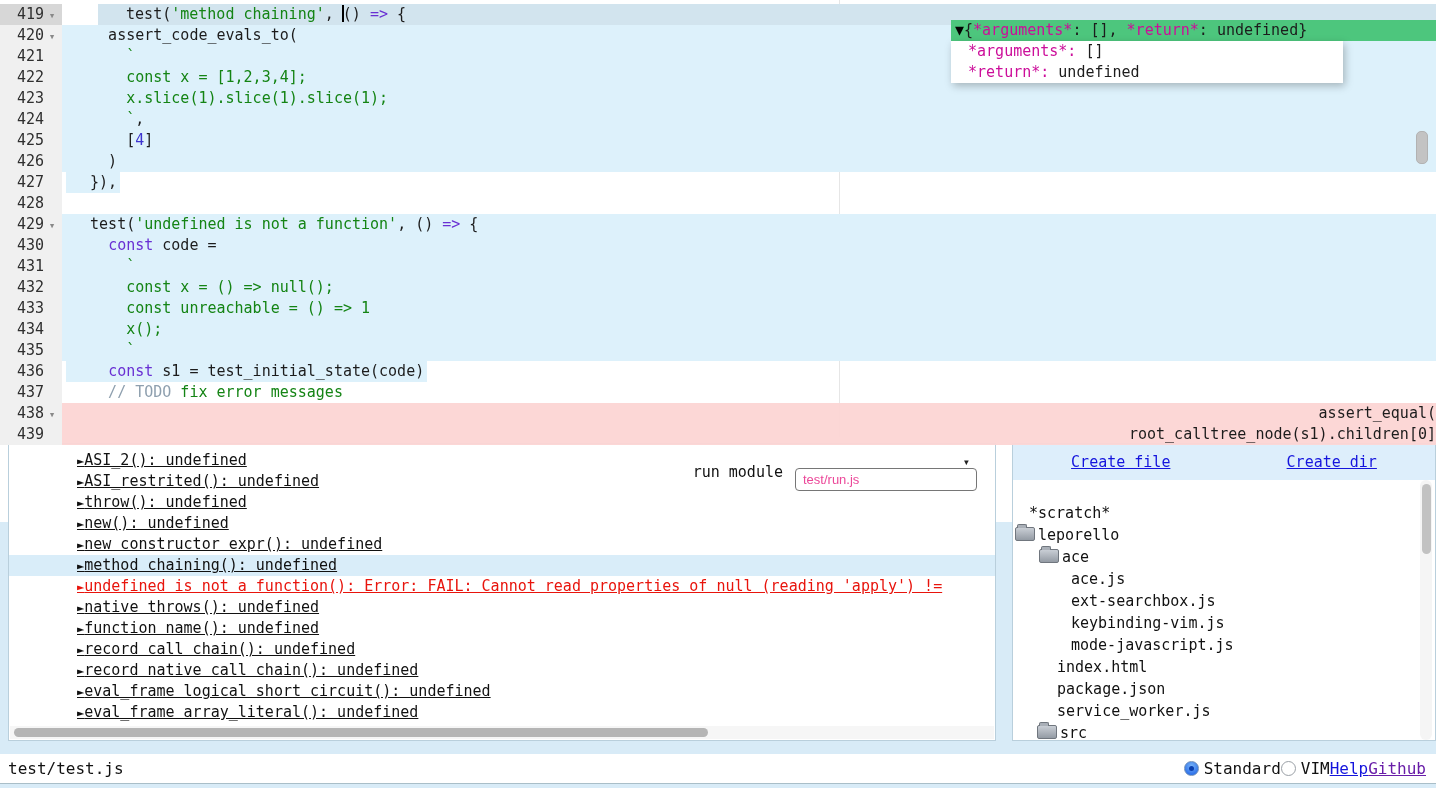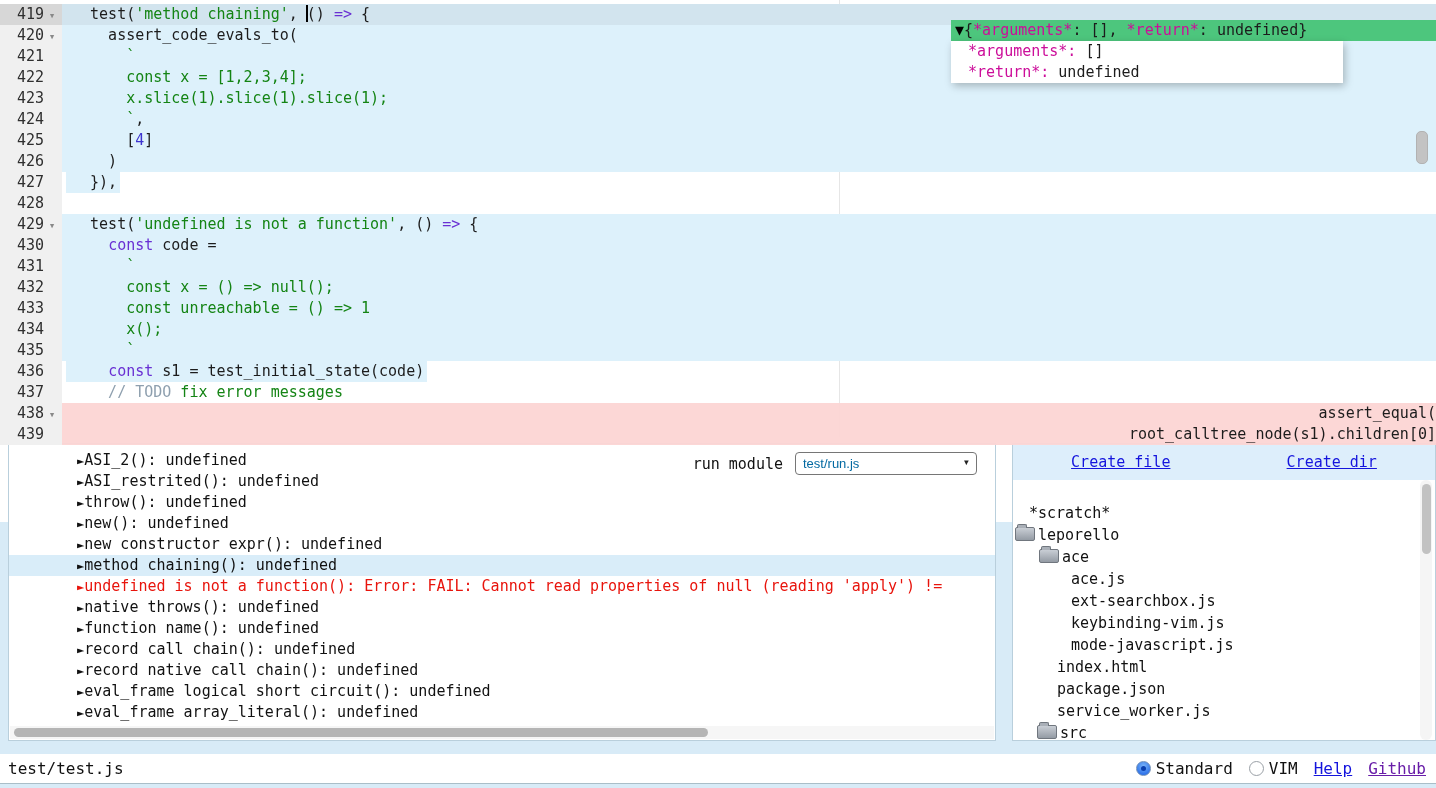--- a/index.html
+++ b/index.html
@@ -12,21 +12,21 @@
   #editor{position:absolute;left:0;top:0;width:1436px;height:522px;background:#fff;overflow:hidden;}
   #print-margin{position:absolute;left:839px;top:0;width:1px;height:437px;background:#e6e6e6;z-index:0;}
   #editor-lines{position:absolute;left:0;top:4px;width:1436px;z-index:1;}
   .eline{display:flex;height:21px;position:relative;}
   .gutter-cell{flex:none;width:62px;background:#f0f0f0;font:15px/21px "DejaVu Sans Mono",monospace;z-index:2;}
   .gutter-cell.g-active{background:#d7d7d7;}
   .gnum{display:inline-block;width:44px;text-align:right;color:#2f2f2f;}
   .gfold{display:inline-block;width:16px;text-align:center;color:#898989;font-size:11px;}
   .ecode{flex:1;position:relative;white-space:pre;font:15px/21px "DejaVu Sans Mono",monospace;padding-left:10px;color:#1c1c1c;}
   .ecode.bg-blue{background:#ddf1fb;}
-  .ecode.bg-active{background:#d2e4ee;}
+  .ecode.bg-active{background:#d2e4ee;margin-left:36px;}
   .ecode.bg-pink{background:rgba(252,213,212,.95);text-align:right;}
   .ecode.bg-blue-text{padding-left:4px;}
   .ecode.bg-blue-text .linebg{display:inline-block;background:#ddf1fb;padding-left:6px;padding-right:3px;}
   .tok-d{color:#1c1c1c}
   .tok-s{color:#148414}
   .tok-k{color:#6930d3}
   .tok-n{color:#3d33cf}
   .tok-cm{color:#8e9fae}
   .tok-cg{color:#148414}
   .cursor{display:inline-block;width:2px;height:17px;background:#000;vertical-align:-3px;margin:0 -1px;}
@@ -36,29 +36,29 @@
   #vt-header{width:485px;height:21px;background:#4dc67d;white-space:pre;overflow:hidden;padding-left:4px;box-sizing:border-box;}
   #vt-body{width:392px;background:#fff;box-shadow:2px 3px 8px rgba(0,0,0,.25);}
   .vt-row{height:21px;white-space:pre;padding-left:8px;}
   .vt-key{color:#cc0e9a;}
   .vt-val{color:#1c1c1c;}
   .vt-expander{color:#000;}
   
   #results-panel{position:absolute;left:8px;top:443px;width:988px;height:298px;background:#fff;
     border:1px solid #b9cfdc;box-sizing:border-box;overflow:hidden;}
   #results-list{position:absolute;left:0;top:6px;width:100%;}
-  .rrow{height:21px;font:15px/21px "DejaVu Sans Mono",monospace;white-space:pre;padding-left:68px;color:#111;}
+  .rrow{height:21px;font:15px/21px "DejaVu Sans Mono",monospace;white-space:pre;padding-left:68px;color:#111;text-decoration:underline;}
   .rrow.sel{background:#d9edf9;}
   .rrow.err{color:#e8140c;}
   .rarr{font-size:12px;}
   #run-module{position:absolute;right:18px;top:8px;display:flex;align-items:center;gap:12px;z-index:3;}
   #run-module-label{font:15px "DejaVu Sans Mono",monospace;color:#111;}
   #module-select-wrap{position:relative;display:inline-block;}
   #module-select{width:182px;height:23px;-webkit-appearance:none;appearance:none;background:#fff;
-    border:1px solid #767676;border-radius:4px;font:13px "Liberation Sans",sans-serif;padding:1px 22px 1px 7px;color:#0369a1;}
+    border:1px solid #767676;border-radius:4px;font:13px "Liberation Sans",sans-serif;padding:1px 22px 1px 7px;color:#ec4899;margin-top:16px;}
   #module-select-chevron{position:absolute;right:7px;top:3px;font-size:12px;color:#222;pointer-events:none;}
   #results-hscroll{position:absolute;left:1px;right:1px;bottom:1px;height:13px;background:#f6f6f6;}
   #results-hscroll-thumb{position:absolute;left:4px;top:2px;width:694px;height:9px;border-radius:5px;background:#b5b5b5;}
   
   #file-panel{position:absolute;left:1012px;top:443px;width:424px;height:298px;background:#fff;
     border:1px solid #b9cfdc;box-sizing:border-box;overflow:hidden;}
   #file-panel-header{height:36px;background:#ddeefb;display:flex;align-items:center;justify-content:space-around;}
   .lnk{font:15px "DejaVu Sans Mono",monospace;color:#1414dd;text-decoration:underline;cursor:pointer;}
   .lnk.visited{color:#681da8;}
   #file-tree{position:relative;height:260px;overflow:hidden;padding-top:22px;}
@@ -66,21 +66,21 @@
   .ficon{position:relative;display:inline-block;width:18px;height:12px;margin-right:3px;vertical-align:-1px;
     background:linear-gradient(#c9ced5,#949ba4);border:1px solid #70767e;border-radius:2px;}
   .ficon::before{content:"";position:absolute;top:-4px;left:1px;width:8px;height:3px;background:#aab0b8;
     border:1px solid #70767e;border-bottom:none;border-radius:2px 2px 0 0;}
   #tree-vscroll{position:absolute;right:3px;top:0;width:12px;height:260px;background:#f5f5f5;border-radius:6px;}
   #tree-vscroll-thumb{position:absolute;left:1.5px;top:4px;width:9px;height:70px;border-radius:5px;background:#c2c2c2;}
   
   #status-bar{position:absolute;left:0;top:754px;width:1436px;height:30px;background:#fff;
     border-bottom:1px solid #a9bec8;display:flex;align-items:center;justify-content:space-between;box-sizing:border-box;}
   #current-file{font:16px "DejaVu Sans Mono",monospace;color:#111;padding-left:8px;}
-  #status-right{display:flex;align-items:center;gap:16px;padding-right:10px;font:16px "DejaVu Sans Mono",monospace;}
+  #status-right{display:flex;align-items:center;padding-right:10px;font:16px "DejaVu Sans Mono",monospace;}
   .kb-mode{display:flex;align-items:center;cursor:pointer;color:#111;}
   .radio{width:15px;height:15px;border-radius:50%;display:inline-block;margin-right:5px;box-sizing:border-box;position:relative;}
   .radio.on{background:radial-gradient(circle at 50% 32%,#7ab5f8 0%,#2e72ea 75%);border:1px solid #6f8fb8;}
   .radio.on::after{content:"";position:absolute;left:4px;top:4px;width:5px;height:5px;border-radius:50%;background:#0a3fae;}
   .radio.off{background:#fff;border:1px solid #9aa0a6;}
   #status-right .lnk{font-size:16px;}
 </style>
 </head>
 <body>
 

